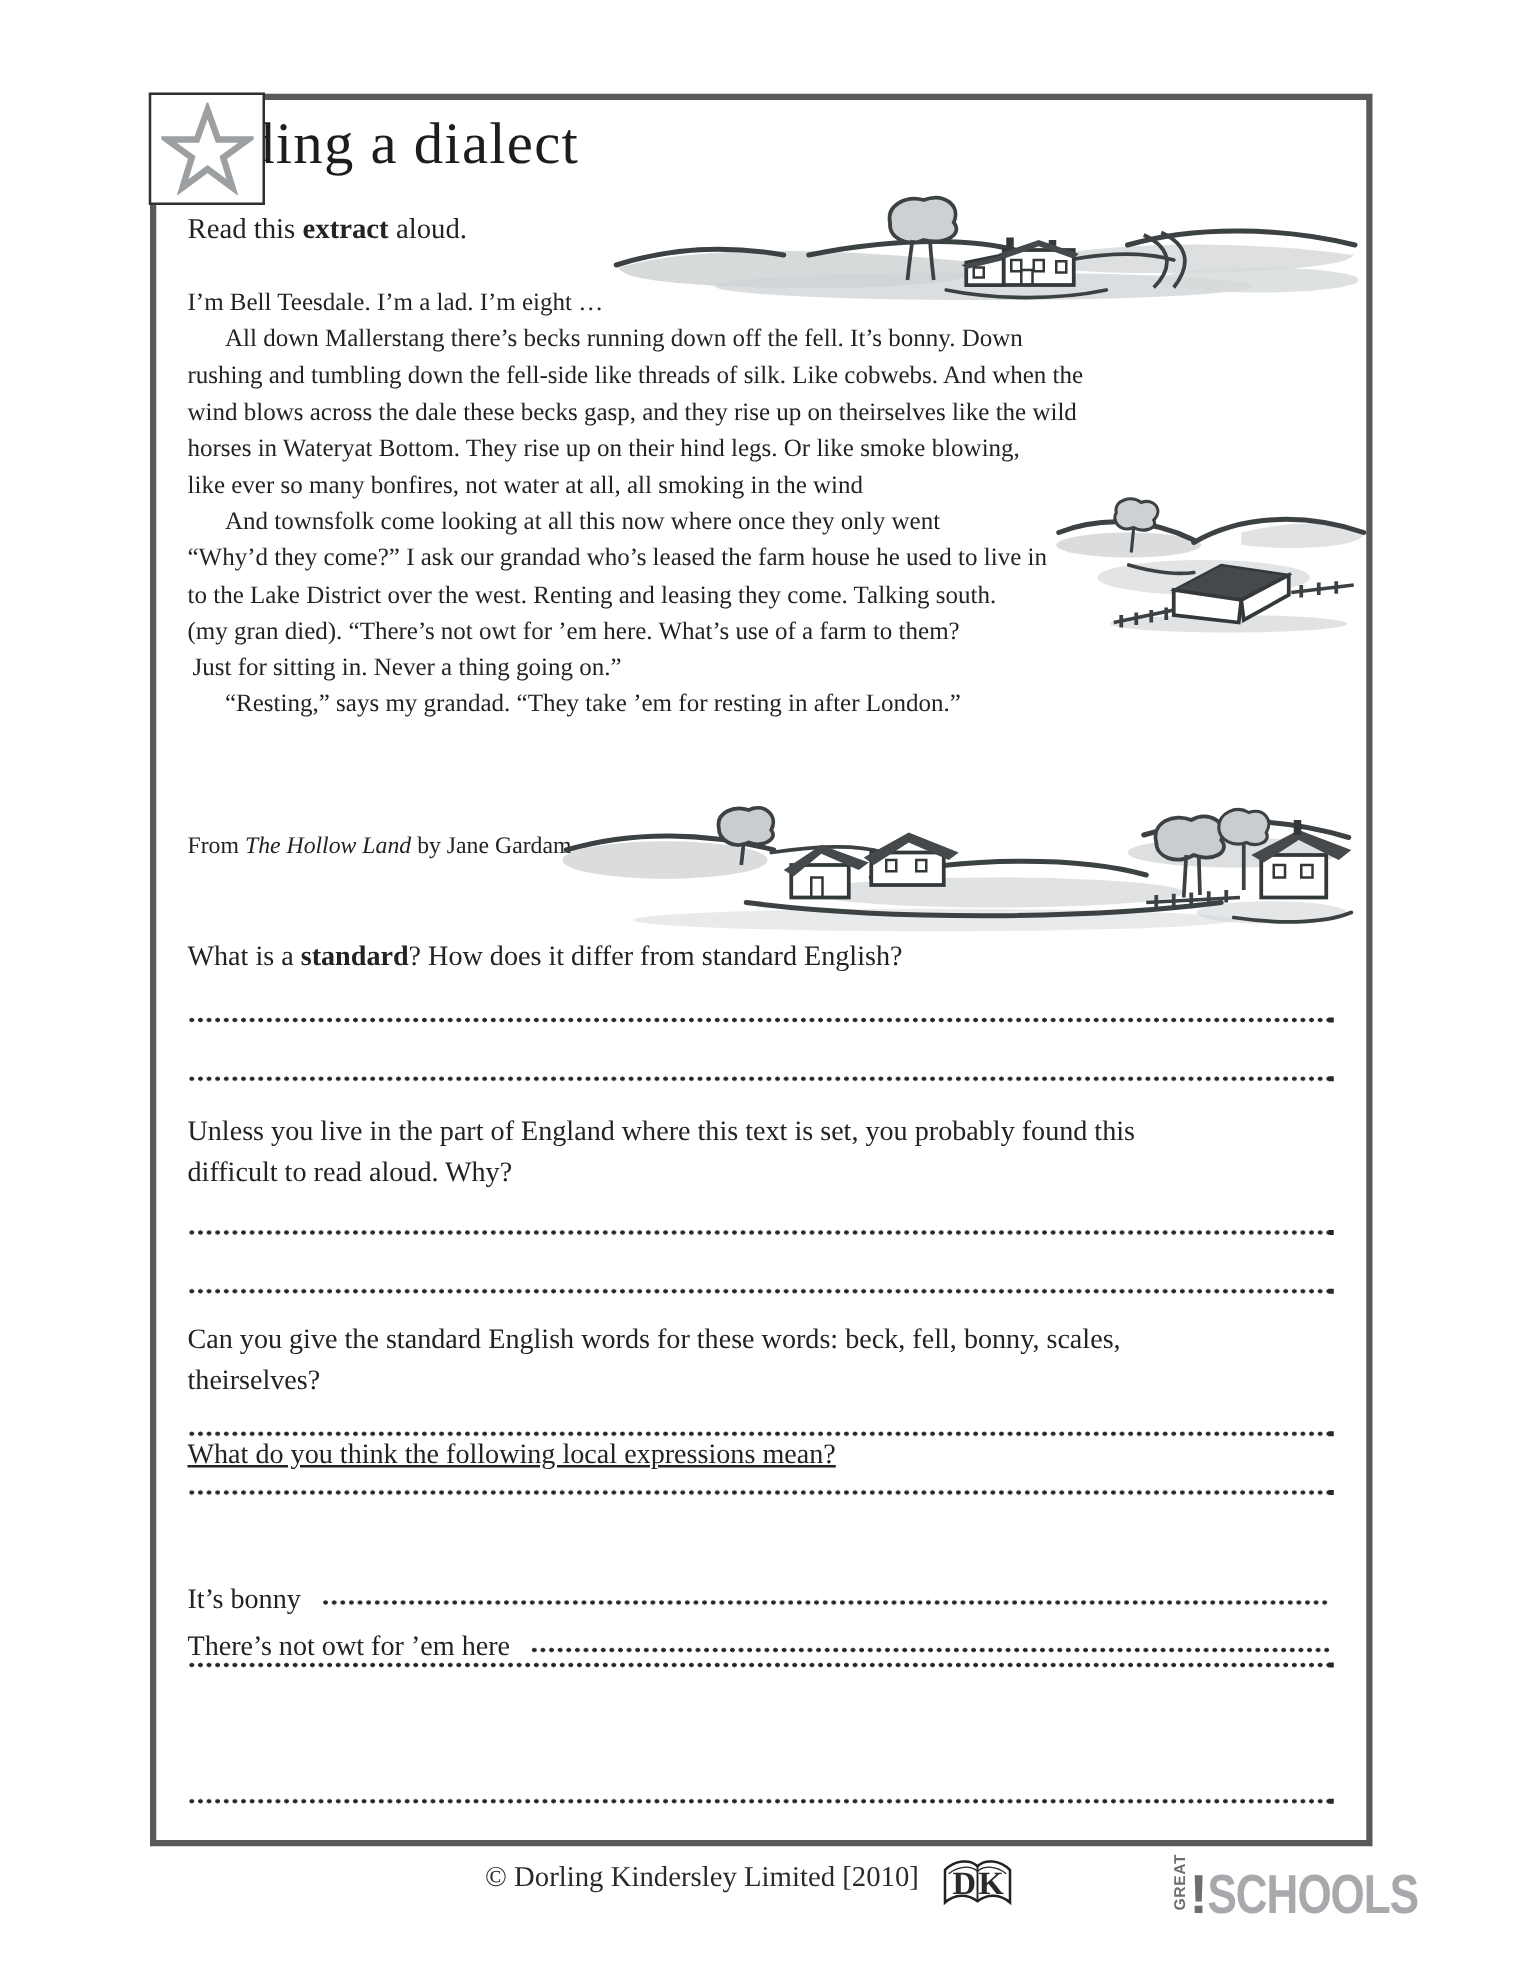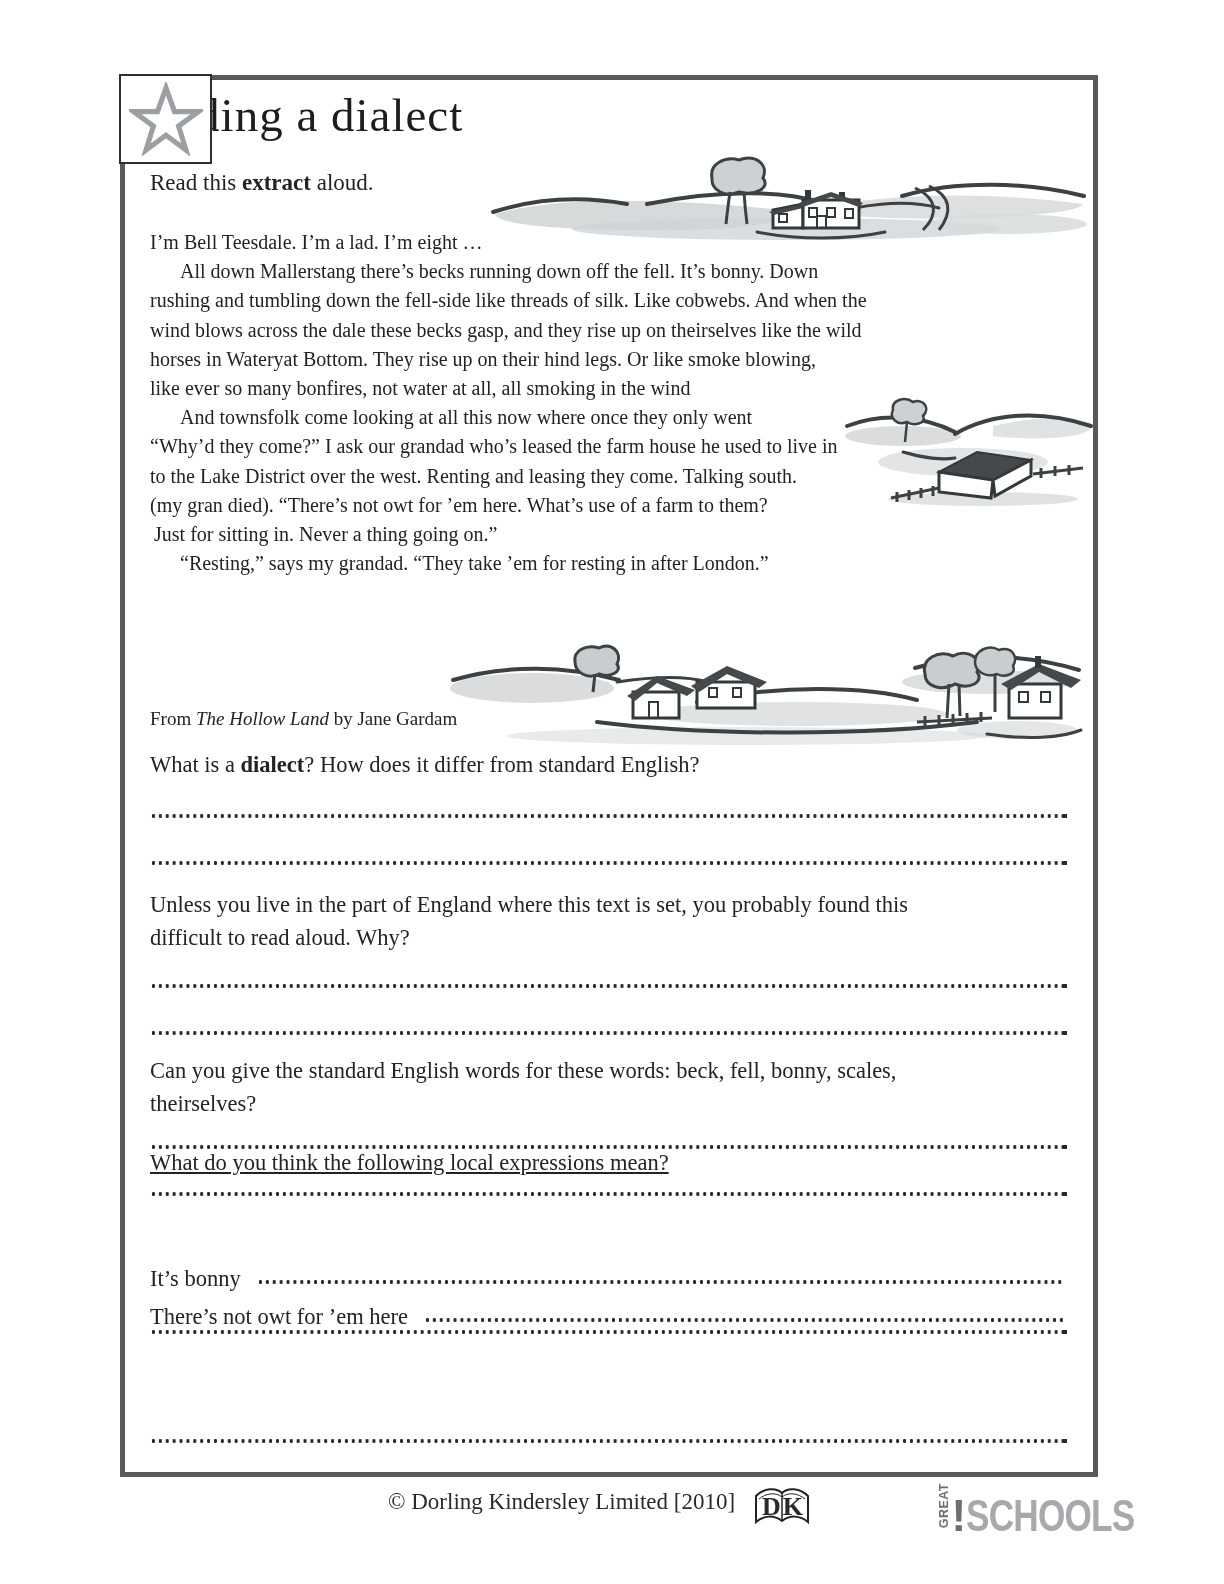--- a/index.html
+++ b/index.html
@@ -8,21 +8,21 @@
   .frame{position:absolute;left:120px;top:75px;width:978px;height:1402px;
          border:5px solid #58595b;box-sizing:border-box;}
   .star-box{position:absolute;left:119px;top:74px;width:93px;height:90px;background:#fff;
             border:2px solid #2f2f2f;box-sizing:border-box;z-index:3;display:flex;
             align-items:center;justify-content:center;}
   .title{position:absolute;left:120px;top:88px;width:978px;text-align:left;
          font-size:47px;letter-spacing:1px;color:#1d1d1d;}
   .intro{position:absolute;left:150px;top:170px;font-size:23px;}
   .passage{position:absolute;left:150px;top:228px;width:900px;font-size:20px;}
   .passage .tline{line-height:29.2px;white-space:nowrap;}
-  .attribution{position:absolute;left:150px;top:666px;font-size:19px;margin-top:42px;}
+  .attribution{position:absolute;left:150px;top:666px;font-size:19px;}
   .attribution .ital{font-style:italic;}
   .question{position:absolute;left:150px;font-size:22.5px;}
   .question .tline{line-height:33px;white-space:nowrap;}
   .bold{font-weight:bold;}
   .answer-line{position:absolute;left:150px;width:914px;height:6px;
       background-image:radial-gradient(circle, #27272b 1.7px, rgba(0,0,0,0) 2px);
       background-size:6.9px 6px;background-repeat:repeat-x;background-position:0 50%;}
   .answer-line::after{content:"";position:absolute;right:-3px;top:1px;width:4px;height:4px;
       background:#27272b;}
   .expr-row{position:absolute;left:150px;width:914px;display:flex;font-size:22.5px;}
@@ -169,21 +169,21 @@
       <rect x="588" y="30" width="6" height="12" fill="#33383b"></rect>
       <rect x="572" y="66" width="9" height="10" fill="none" stroke="#33383b" stroke-width="2"></rect>
       <rect x="594" y="66" width="9" height="10" fill="none" stroke="#33383b" stroke-width="2"></rect>
     </g>
     <g fill="none" stroke="#3c4144" stroke-width="3">
       <path d="M470 96 L545 92"></path>
       <path d="M478 90 L478 100 M492 89 L492 99 M506 88 L506 98 M520 87 L520 97 M534 86 L534 96"></path>
     </g>
   </svg>
 
-  <div class="question" style="top:752px;"><span>What is a </span><span class="bold">dialect</span><span>? How does it differ from standard English?</span></div>
+  <div class="question" style="top:752px;"><span>What is a </span><span class="bold">standard</span><span>? How does it differ from standard English?</span></div>
 
   <div class="answer-line" style="top:813px;"></div>
   <div class="answer-line" style="top:860px;"></div>
 
   <div class="question" style="top:888px;">
       <div class="tline">Unless you live in the part of England where this text is set, you probably found this</div>
       <div class="tline">difficult to read aloud. Why?</div>
     </div>
 
   <div class="answer-line" style="top:983px;"></div>

